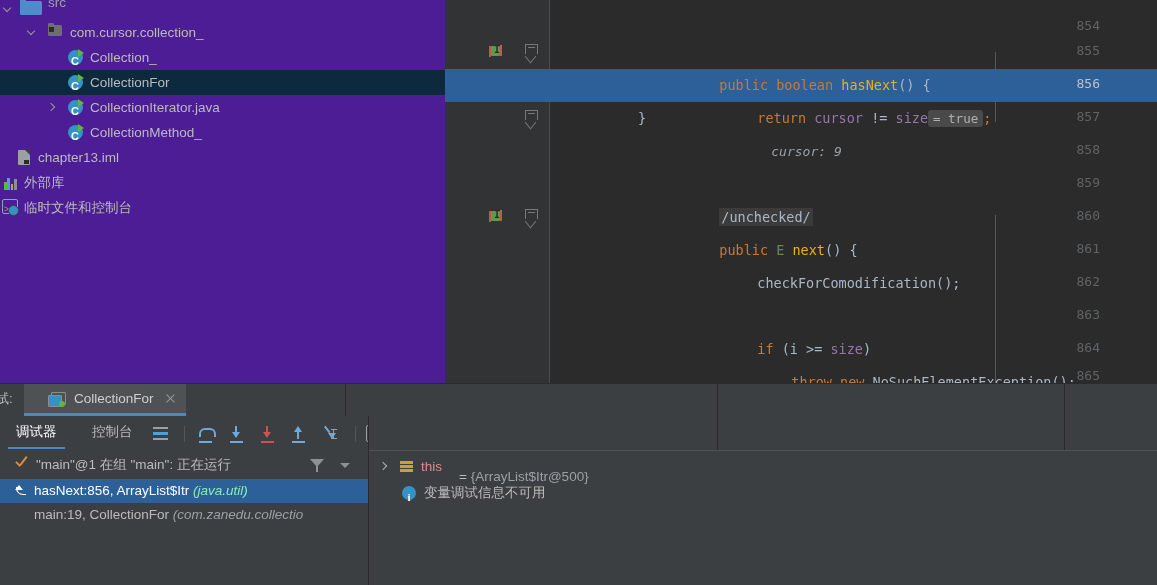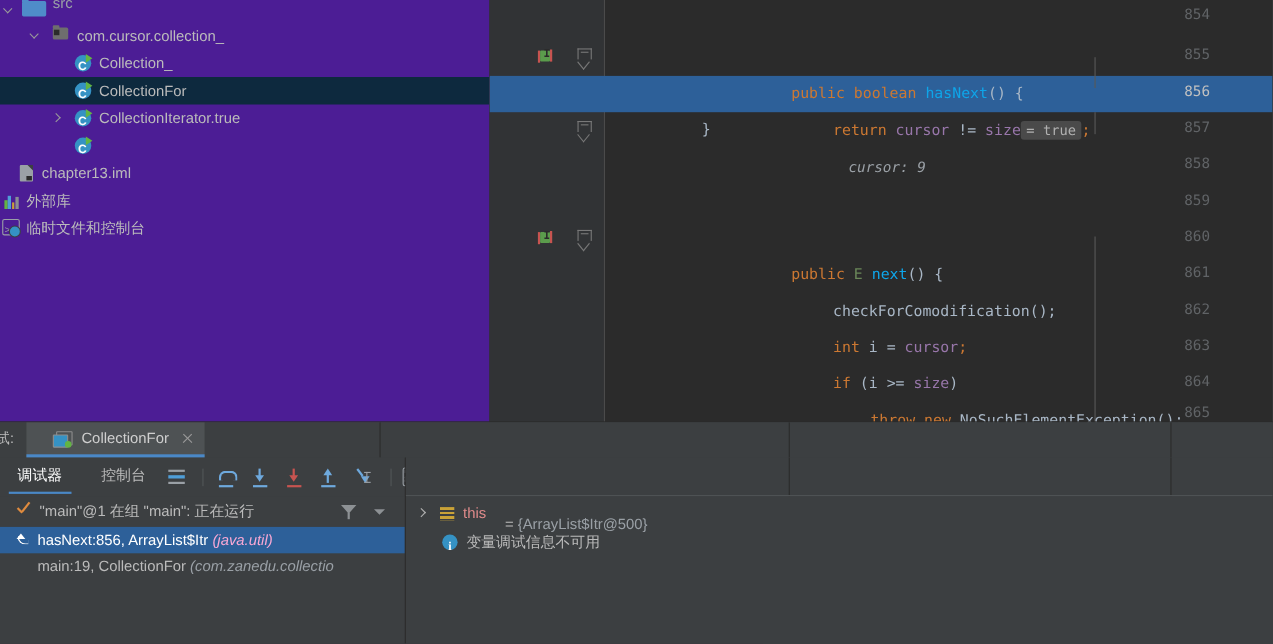--- a/index.html
+++ b/index.html
@@ -60,21 +60,21 @@
           font-family:"DejaVu Sans Mono",monospace;font-size:13.5px;}
   .gutter{position:absolute;left:0;top:0;width:105px;height:384px;background:#313335;}
   .gline{position:absolute;right:57px;color:#606366;font-size:13px;
          font-family:"DejaVu Sans Mono",monospace;text-align:right;}
   .foldbar{position:absolute;left:104px;top:0;width:1px;height:384px;background:#4b4b4b;}
   .codearea{position:absolute;left:105px;top:0;width:607px;height:384px;}
   .cline{position:absolute;left:0;white-space:pre;color:#a9b7c6;height:33px;line-height:33px;}
   .hl-line{position:absolute;left:0;width:712px;height:33px;background:#2d6099;}
   .hl-gut{position:absolute;left:0;width:105px;height:33px;background:#2d6099;}
   .k{color:#cc7832;}  .t{color:#a9b7c6;} .f{color:#9876aa;}
-  .m{color:#0ea5e9;}  .e{color:#6a8759;}
+  .m{color:#eab308;}  .e{color:#6a8759;}
   .inlineval{background:#4a4a4a;color:#b0b0b0;border-radius:3px;
              padding:1px 5px;font-size:12.5px;}
   .hintval{color:#9aa0a6;font-style:italic;font-size:13px;}
   .foldtxt{background:#3b3b3b;color:#a9b7c6;padding:1px 2px;}
 
   
   .gmark{position:absolute;width:13px;height:13px;}
   .gmark .sq{position:absolute;left:2px;top:1px;width:9px;height:10px;background:#5b9c4c;border-radius:1px;}
   .gmark .sq:before{content:"I";position:absolute;left:3px;top:-2px;font-size:10px;color:#2b2b2b;font-weight:bold;}
   .gmark .ar1,.gmark .ar2{position:absolute;width:2px;height:11px;background:#c75450;}
@@ -156,21 +156,21 @@
   .dchev{position:absolute;left:340px;top:12px;width:0;height:0;
         border-left:5px solid transparent;border-right:5px solid transparent;border-top:5px solid #8d9194;}
 
   
   .frames{position:absolute;left:0;top:95px;width:368px;height:106px;background:#3c3f41;}
   .frow{position:relative;height:24px;line-height:24px;white-space:nowrap;font-size:13.5px;}
   .frow.sel{background:#2d6099;}
   .frow .ftxt{position:absolute;left:34px;color:#bbbbbb;}
   .frow.sel .ftxt{color:#ffffff;}
   .frow .fpkg{color:#9aa0a6;font-style:italic;}
-  .frow.sel .fpkg{color:#f9a8d4;}
+  .frow.sel .fpkg{color:#86efac;}
   .retico{position:absolute;left:14px;top:5px;width:14px;height:14px;}
   .retico:before{content:"";position:absolute;left:2px;top:3px;width:9px;height:7px;
         border:1.6px solid #ffffff;border-top:none;border-right:none;border-radius:0 0 0 7px;}
   .retico:after{content:"";position:absolute;left:0.5px;top:1px;
         border-left:4px solid transparent;border-right:4px solid transparent;border-bottom:5px solid #ffffff;}
 
   .paneldiv{position:absolute;left:368px;top:32px;width:1px;height:169px;background:#2b2b2b;}
 
   
   .vars{position:absolute;left:369px;top:32px;width:788px;height:169px;background:#3c3f41;}
@@ -218,25 +218,26 @@
       </div>
 
       <div class="trow sel">
         <span class="ico i-class" style="left:68px;top:5px;"></span>
         <span class="lbl" style="left:90px;">CollectionFor</span>
       </div>
 
       <div class="trow">
         <span class="chev right" style="left:46px;top:7px;"></span>
         <span class="ico i-class" style="left:68px;top:5px;"></span>
-        <span class="lbl" style="left:90px;">CollectionIterator.true</span>
+        <span class="lbl" style="left:90px;">CollectionIterator.java</span>
       </div>
 
       <div class="trow">
         <span class="ico i-class" style="left:68px;top:5px;"></span>
+        <span class="lbl" style="left:90px;">CollectionMethod_</span>
       </div>
 
       <div class="trow">
         <span class="ico i-iml" style="left:18px;top:5px;"></span>
         <span class="lbl" style="left:38px;">chapter13.iml</span>
       </div>
 
       <div class="trow">
         <span class="ico i-lib" style="left:4px;top:5px;">
           <span style="left:0;height:8px;background:#62b543;"></span>
@@ -257,21 +258,21 @@
       <div class="gutter"></div>
       <div class="foldbar"></div>
 
       <div class="hl-gut" style="top:69px;"></div>
       <div class="hl-line" style="left:105px;top:69px;width:607px;"></div>
 
       <div class="vstem" style="left:550px;top:52px;height:28px;"></div>
       <div class="vstem" style="left:550px;top:102px;height:20px;"></div>
       <div class="vstem" style="left:550px;top:215px;height:169px;"></div>
 
-      <div class="gline" style="top:6px;">854</div>
+      <div class="gline" style="top:18px;">854</div>
       <div class="gline" style="top:43px;">855</div>
       <div class="gline" style="top:76px;color:#c0c0c0;">856</div>
       <div class="gline" style="top:109px;">857</div>
       <div class="gline" style="top:142px;">858</div>
       <div class="gline" style="top:175px;">859</div>
       <div class="gline" style="top:208px;">860</div>
       <div class="gline" style="top:241px;">861</div>
       <div class="gline" style="top:274px;">862</div>
       <div class="gline" style="top:307px;">863</div>
       <div class="gline" style="top:340px;">864</div>
@@ -309,32 +310,32 @@
           <span class="k">public</span> <span class="k">boolean</span> <span class="m">hasNext</span><span class="t">() {</span>
         </div>
 
         <div class="cline" style="top:69px;left:126px;">
           <span class="k">return</span> <span class="f">cursor</span> <span class="t">!=</span> <span class="f">size</span><span class="inlineval">= true</span><span class="k">;</span>
           <span class="hintval" style="margin-left:14px;">cursor: 9</span>
         </div>
 
         <div class="cline" style="top:102px;left:88px;"><span class="t">}</span></div>
 
+        <div class="cline" style="top:168px;left:88px;">
+          <span class="foldtxt">/unchecked/</span>
+        </div>
 
         <div class="cline" style="top:201px;left:88px;">
           <span class="k">public</span> <span class="e">E</span> <span class="m">next</span><span class="t">() {</span>
         </div>
 
         <div class="cline" style="top:234px;left:126px;">
           <span class="t">checkForComodification();</span>
         </div>
 
-        <div class="cline" style="top:267px;left:126px;">
-          <span class="k">int</span> <span class="t">i =</span> <span class="f">cursor</span><span class="k">;</span>
-        </div>
 
         <div class="cline" style="top:300px;left:126px;">
           <span class="k">if</span> <span class="t">(i &gt;=</span> <span class="f">size</span><span class="t">)</span>
         </div>
 
         <div class="cline" style="top:333px;left:160px;">
           <span class="k">throw</span> <span class="k">new</span> <span class="t">NoSuchElementException();</span>
         </div>
 
         <div class="cline" style="top:362px;left:126px;color:#6d7a85;">

